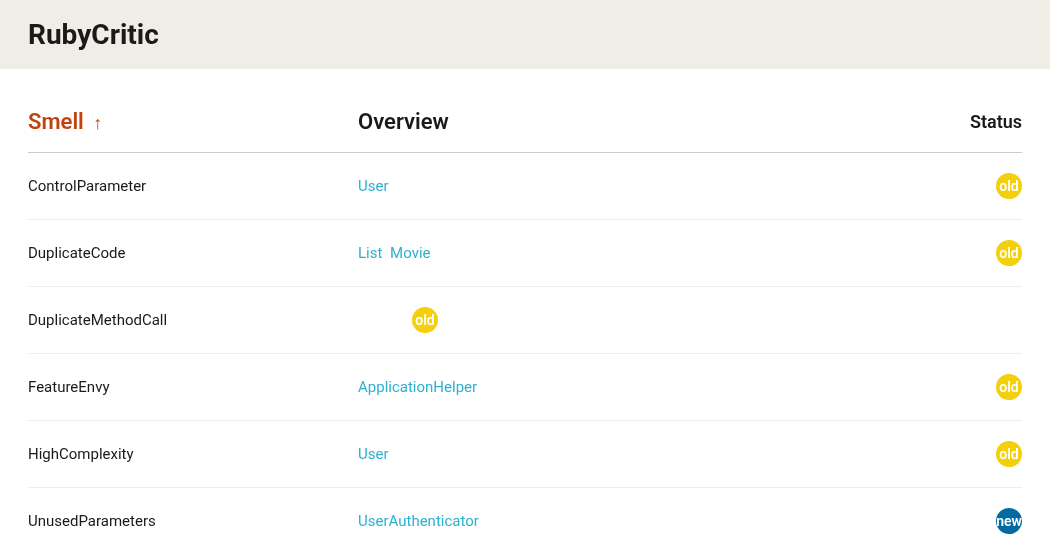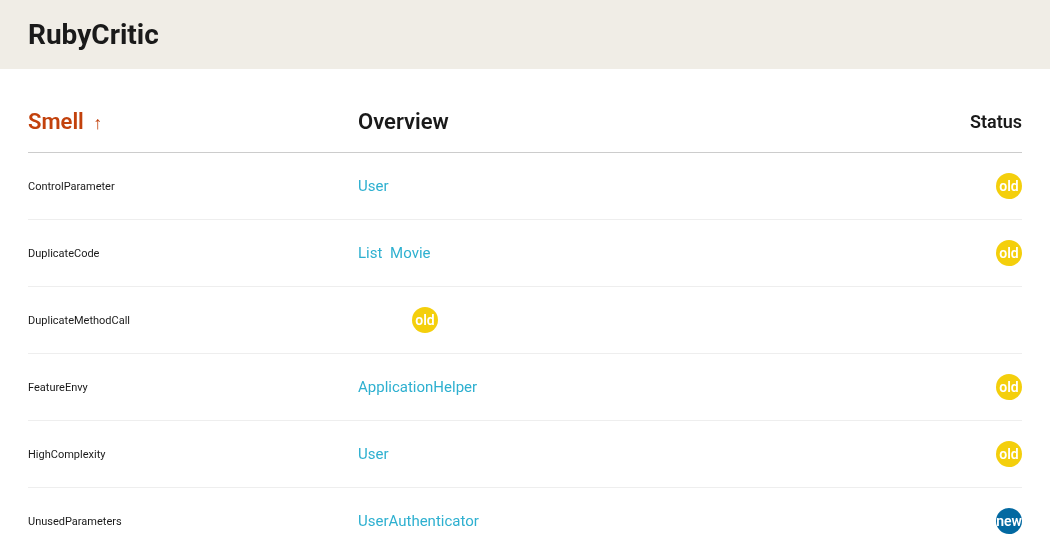--- a/index.html
+++ b/index.html
@@ -67,21 +67,21 @@
       margin-left: 4px;
     }
     .table-row {
       display: flex;
       align-items: center;
       padding: 20px 0;
       border-bottom: 1px solid #eee;
     }
     .row-smell {
       width: 330px;
-      font-size: 11px;
+      font-size: 15px;
       color: #1a1a1a;
     }
     .row-locations {
       flex: 1;
       font-size: 15px;
     }
     .location-link {
       color: #2eb0d0;
       cursor: pointer;
     }

